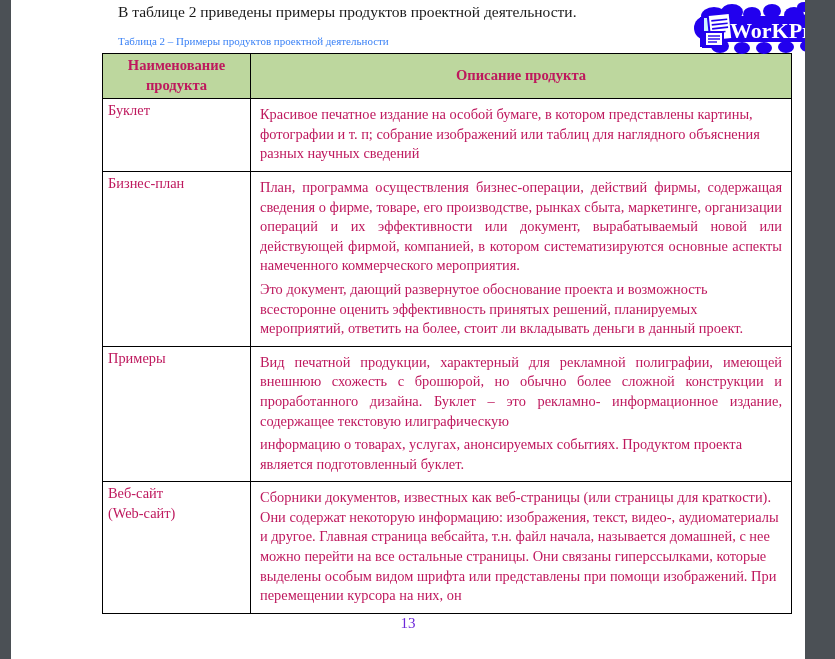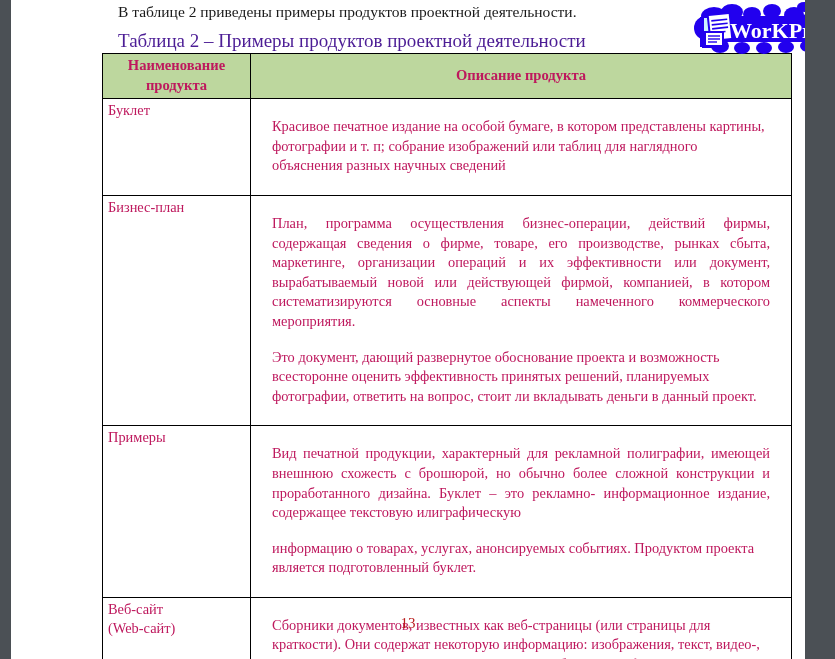--- a/index.html
+++ b/index.html
@@ -42,23 +42,23 @@
     width: 660px;
     font-size: 15.5px;
     line-height: 20px;
     color: #1a1a1a;
     white-space: nowrap;
   }
   .table-caption {
     position: absolute;
     left: 107px;
     top: 31px;
-    font-size: 19px;
+    font-size: 11px;
     line-height: 20px;
-    color: #4c1d95;
+    color: #3b82f6;
     white-space: nowrap;
   }
   table.product-table {
     position: absolute;
     left: 91px;
     top: 53px;
     width: 689px;
     border-collapse: collapse;
     table-layout: fixed;
     font-size: 14.4px;
@@ -87,34 +87,34 @@
   thead th.hdr-name {
     vertical-align: middle;
   }
   thead th.hdr-desc {
     vertical-align: middle;
   }
   td.name-cell {
     white-space: pre-line;
   }
   td.desc-cell p {
-    margin: 16px;
+    margin: 4px;
   }
   td.desc-cell p.justify {
     text-align: justify;
     text-align-last: left;
   }
   .page-number {
     position: absolute;
     top: 615px;
     left: 0;
     width: 794px;
     text-align: center;
     font-size: 15px;
-    color: #b91c1c;
+    color: #6d28d9;
   }
 
   
   #logo {
     position: absolute;
     left: 665px;
     top: 2px;
     width: 160px;
     height: 62px;
     pointer-events: none;
@@ -148,21 +148,21 @@
             <tr>
               <td class="name-cell">Буклет</td>
               <td class="desc-cell">
                 <p>Красивое печатное издание на особой бумаге, в котором представлены картины, фотографии и т. п; собрание изображений или таблиц для наглядного объяснения разных научных сведений</p>
               </td>
             </tr>
             <tr>
               <td class="name-cell">Бизнес-план</td>
               <td class="desc-cell">
                 <p class="justify">План, программа осуществления бизнес-операции, действий фирмы, содержащая сведения о фирме, товаре, его производстве, рынках сбыта, маркетинге, организации операций и их эффективности или документ, вырабатываемый новой или действующей фирмой, компанией, в котором систематизируются основные аспекты намеченного коммерческого мероприятия.</p>
-                <p>Это документ, дающий развернутое обоснование проекта и возможность всесторонне оценить эффективность принятых решений, планируемых фотографии, ответить на вопрос, стоит ли вкладывать деньги в данный проект.</p>
+                <p>Это документ, дающий развернутое обоснование проекта и возможность всесторонне оценить эффективность принятых решений, планируемых мероприятий, ответить на более, стоит ли вкладывать деньги в данный проект.</p>
               </td>
             </tr>
             <tr>
               <td class="name-cell">Примеры</td>
               <td class="desc-cell">
                 <p class="justify">Вид печатной продукции, характерный для рекламной полиграфии, имеющей внешнюю схожесть с брошюрой, но обычно более сложной конструкции и проработанного дизайна. Буклет – это рекламно- информационное издание, содержащее текстовую илиграфическую</p>
                 <p>информацию о товарах, услугах, анонсируемых событиях. Продуктом проекта является подготовленный буклет.</p>
               </td>
             </tr>
             <tr>

